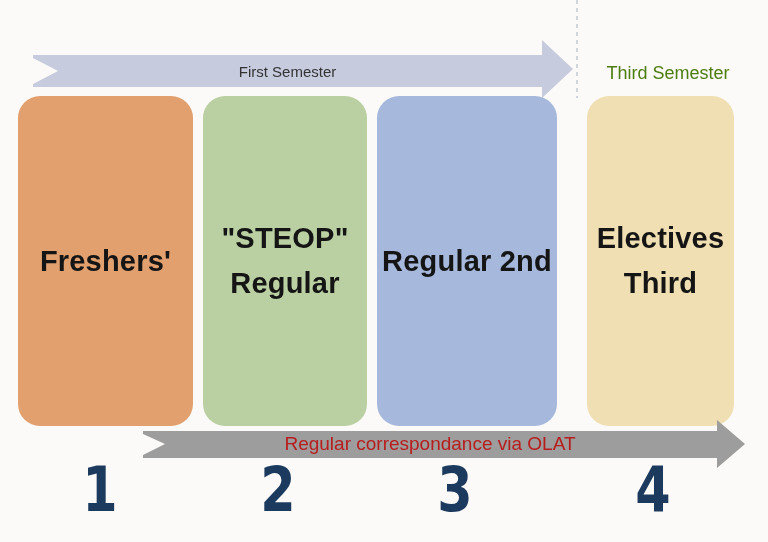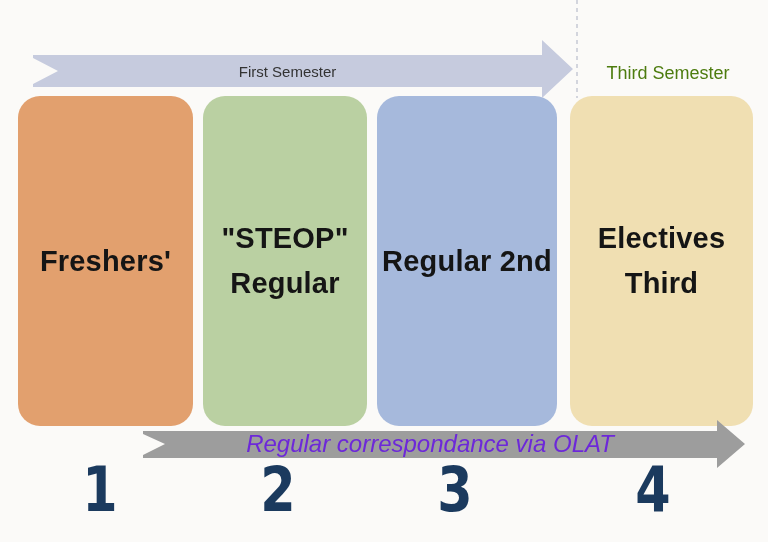--- a/index.html
+++ b/index.html
@@ -21,38 +21,38 @@
   .card .title{
     color:#151515;
     font-size:29px;
     font-weight:700;
     line-height:45px;
     letter-spacing:0.2px;
   }
   .card1{left:18px;width:175px;}
   .card2{left:203px;width:164px;}
   .card3{left:377px;width:180px;}
-  .card4{left:570px;width:183px;}
+  .card4{left:587px;width:147px;}
 
   .arrow-layer{position:absolute;left:0;top:0;width:768px;height:542px;pointer-events:none;}
 
   .top-arrow-label{
     position:absolute;left:33px;top:55px;width:509px;height:32px;
     display:flex;align-items:center;justify-content:center;
     font-size:15px;color:#333333;
   }
   .third-sem-label{
     position:absolute;left:580px;top:61px;width:176px;height:24px;
     display:flex;align-items:center;justify-content:center;
     font-size:18px;color:#4d7c0f;
   }
   .bottom-arrow-label{
     position:absolute;left:143px;top:430px;width:574px;height:28px;
     display:flex;align-items:center;justify-content:center;
-    font-size:24px;color:#6d28d9;font-style:italic;
+    font-size:19px;color:#b91c1c;
   }
   .numbers-row .num{
     position:absolute;top:459px;width:100px;
     text-align:center;
     font-family:"DejaVu Sans", sans-serif;
     font-weight:bold;
     font-size:62px;line-height:62px;
     color:#1b3a5e;
     transform:scaleX(0.82);
   }

